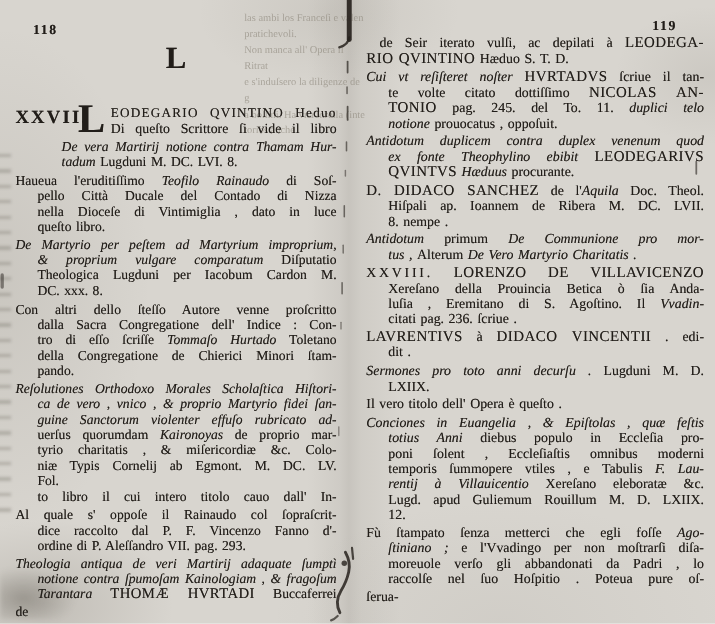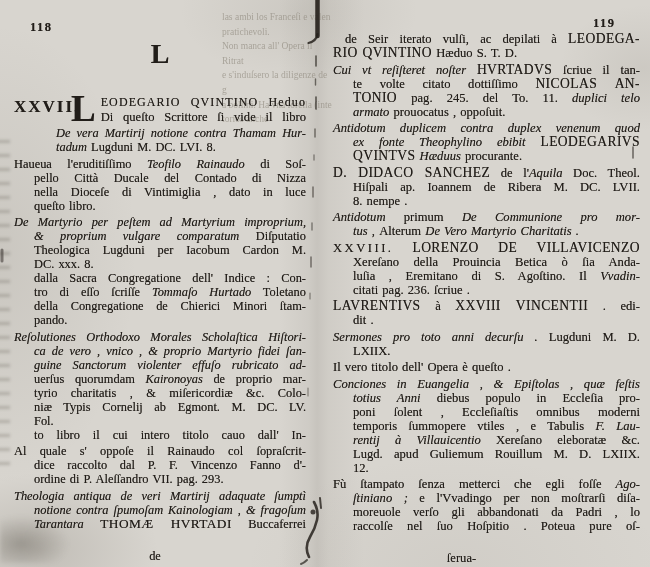--- a/index.html
+++ b/index.html
@@ -39,21 +39,21 @@
   .cap{font-size:1.08em;letter-spacing:.4px;}
   .sp{letter-spacing:2.5px;}
   
   .entry-head{display:flex;align-items:flex-start;margin-bottom:2px;}
   .entry-label{width:57px;letter-spacing:2px;font-size:17px;font-weight:600;padding-top:2px;}
   .dropcap{font-size:37px;line-height:28px;font-weight:600;padding-right:5px;}
   .entry-lines{flex:1;}
   .entry-line1{font-size:12px;letter-spacing:1.1px;line-height:14.5px;text-align:justify;text-align-last:justify;}
   .entry-line2{font-size:12.6px;line-height:14.5px;text-align:justify;text-align-last:justify;}
   
-  .catchword{margin-top:18px;text-align:center;line-height:14px;}
+  .catchword{margin-top:2px;text-align:left;line-height:14px;}
   .cw-left{padding-right:10px;}
   .cw-right{padding-right:50px;}
   
   .bleed{position:absolute;color:#8a8478;opacity:.6;filter:blur(.7px);
     text-shadow:none;pointer-events:none;}
   .bleed-top{left:222px;top:10px;width:112px;font-size:9.5px;line-height:14.6px;}
   .smudge{position:absolute;pointer-events:none;}
   .smudge-left-edge{left:-5px;top:140px;width:15px;height:330px;
     background:repeating-linear-gradient(180deg, rgba(90,85,75,.28) 0 3px, transparent 3px 14px);
     filter:blur(1.6px);}
@@ -95,20 +95,21 @@
     <div class="ln i2 just"><span class="seg it">De vera Martirij notione contra Thamam Hur-</span></div>
         <div class="ln i2 last"><span class="seg it">tadum </span><span class="seg">Lugduni M. DC. LVI. 8.</span></div>
         <div class="ln i0 just gap"><span class="seg">Haueua l'eruditiſſimo </span><span class="seg it">Teofilo Rainaudo</span><span class="seg"> di Soſ-</span></div>
         <div class="ln i1 just"><span class="seg">pello Città Ducale del Contado di Nizza</span></div>
         <div class="ln i1 just"><span class="seg">nella Dioceſe di Vintimiglia , dato in luce</span></div>
         <div class="ln i1 last"><span class="seg">queſto libro.</span></div>
         <div class="ln i0 just gap"><span class="seg it">De Martyrio per peſtem ad Martyrium improprium,</span></div>
         <div class="ln i1 just"><span class="seg it">&amp; proprium vulgare comparatum </span><span class="seg">Diſputatio</span></div>
         <div class="ln i1 just"><span class="seg">Theologica Lugduni per Iacobum Cardon M.</span></div>
         <div class="ln i1 last"><span class="seg">DC. xxx. 8.</span></div>
+        <div class="ln i0 just gap"><span class="seg">Con altri dello ſteſſo Autore venne proſcritto</span></div>
         <div class="ln i1 just"><span class="seg">dalla Sacra Congregatione dell' Indice : Con-</span></div>
         <div class="ln i1 just"><span class="seg">tro di eſſo ſcriſſe </span><span class="seg it">Tommaſo Hurtado</span><span class="seg"> Toletano</span></div>
         <div class="ln i1 just"><span class="seg">della Congregatione de Chierici Minori ſtam-</span></div>
         <div class="ln i1 last"><span class="seg">pando.</span></div>
         <div class="ln i0 just gap"><span class="seg it">Reſolutiones Orthodoxo Morales Scholaſtica Hiſtori-</span></div>
         <div class="ln i1 just"><span class="seg it">ca de vero , vnico , &amp; proprio Martyrio fidei ſan-</span></div>
         <div class="ln i1 just"><span class="seg it">guine Sanctorum violenter effuſo rubricato ad-</span></div>
         <div class="ln i1 just"><span class="seg">uerſus quorumdam </span><span class="seg it">Kaironoyas</span><span class="seg"> de proprio mar-</span></div>
         <div class="ln i1 just"><span class="seg">tyrio charitatis , &amp; miſericordiæ &amp;c. Colo-</span></div>
         <div class="ln i1 just"><span class="seg">niæ Typis Cornelij ab Egmont. M. DC. LV.</span></div>
@@ -126,34 +127,34 @@
 
   <div class="col col-right">
     <div class="pagenum pn-right">119</div>
     <div class="lines right-lines">
 
     <div class="ln i3 just"><span class="seg">de Seir iterato vulſi, ac depilati à </span><span class="seg cap">LEODEGA-</span></div>
         <div class="ln i0 last"><span class="seg cap">RIO QVINTINO</span><span class="seg"> Hæduo S. T. D.</span></div>
         <div class="ln i0 just gap"><span class="seg it">Cui vt reſiſteret noſter </span><span class="seg cap">HVRTADVS</span><span class="seg"> ſcriue il tan-</span></div>
         <div class="ln i1 just"><span class="seg">te volte citato dottiſſimo </span><span class="seg cap">NICOLAS AN-</span></div>
         <div class="ln i1 just"><span class="seg cap">TONIO</span><span class="seg"> pag. 245. del To. 11. </span><span class="seg it">duplici telo</span></div>
-        <div class="ln i1 last"><span class="seg it">armato </span><span class="seg">prouocatus , oppoſuit.</span></div>
+        <div class="ln i1 last"><span class="seg it">notione </span><span class="seg">prouocatus , oppoſuit.</span></div>
         <div class="ln i0 just gap"><span class="seg it">Antidotum duplicem contra duplex venenum quod</span></div>
         <div class="ln i1 just"><span class="seg it">ex fonte Theophylino ebibit </span><span class="seg cap">LEODEGARIVS</span></div>
         <div class="ln i1 last"><span class="seg cap">QVINTVS</span><span class="seg it"> Hæduus</span><span class="seg"> procurante.</span></div>
         <div class="ln i0 just gap"><span class="seg cap">D. DIDACO SANCHEZ</span><span class="seg"> de l'</span><span class="seg it">Aquila</span><span class="seg"> Doc. Theol.</span></div>
         <div class="ln i1 just"><span class="seg">Hiſpali ap. Ioannem de Ribera M. DC. LVII.</span></div>
         <div class="ln i1 last"><span class="seg">8. nempe .</span></div>
         <div class="ln i0 just gap"><span class="seg it">Antidotum</span><span class="seg"> primum </span><span class="seg it">De Communione pro mor-</span></div>
         <div class="ln i1 last"><span class="seg it">tus , </span><span class="seg">Alterum </span><span class="seg it">De Vero Martyrio Charitatis .</span></div>
         <div class="ln i0 just gap"><span class="seg sp">XXVIII.</span><span class="seg"> </span><span class="seg cap">LORENZO DE VILLAVICENZO</span></div>
         <div class="ln i1 just"><span class="seg">Xereſano della Prouincia Betica ò ſia Anda-</span></div>
         <div class="ln i1 just"><span class="seg">luſia , Eremitano di S. Agoſtino. Il </span><span class="seg it">Vvadin-</span></div>
         <div class="ln i1 last"><span class="seg">citati pag. 236. ſcriue .</span></div>
-        <div class="ln i0 just gap"><span class="seg cap">LAVRENTIVS</span><span class="seg"> à </span><span class="seg cap">XXVIII VINCENTII</span><span class="seg"> . edi-</span></div>
+        <div class="ln i0 just gap"><span class="seg cap">LAVRENTIVS</span><span class="seg"> à </span><span class="seg cap">DIDACO VINCENTII</span><span class="seg"> . edi-</span></div>
         <div class="ln i1 last"><span class="seg">dit .</span></div>
         <div class="ln i0 just gap"><span class="seg it">Sermones pro toto anni decurſu .</span><span class="seg"> Lugduni M. D.</span></div>
         <div class="ln i1 last"><span class="seg">LXIIX.</span></div>
         <div class="ln i0 last gap"><span class="seg">Il vero titolo dell' Opera è queſto .</span></div>
         <div class="ln i0 just gap"><span class="seg it">Conciones in Euangelia , &amp; Epiſtolas , quæ feſtis</span></div>
         <div class="ln i1 just"><span class="seg it">totius Anni </span><span class="seg">diebus populo in Eccleſia pro-</span></div>
         <div class="ln i1 just"><span class="seg">poni ſolent , Eccleſiaſtis omnibus moderni</span></div>
         <div class="ln i1 just"><span class="seg">temporis ſummopere vtiles , e Tabulis </span><span class="seg it">F. Lau-</span></div>
         <div class="ln i1 just"><span class="seg it">rentij à Villauicentio </span><span class="seg">Xereſano eleboratæ &amp;c.</span></div>
         <div class="ln i1 just"><span class="seg">Lugd. apud Guliemum Rouillum M. D. LXIIX.</span></div>

